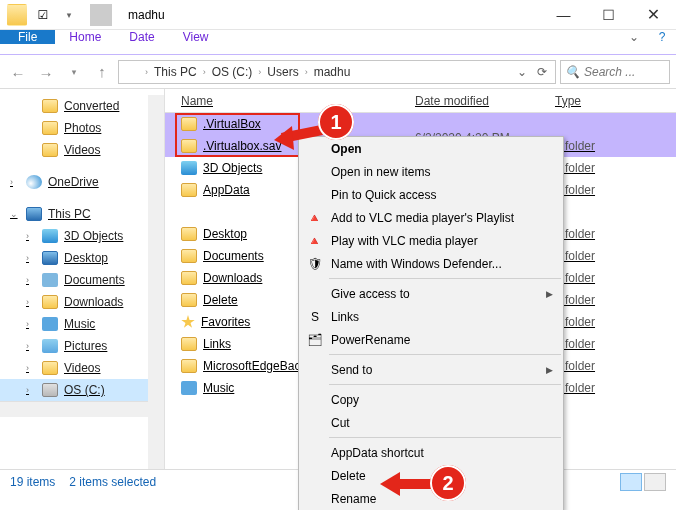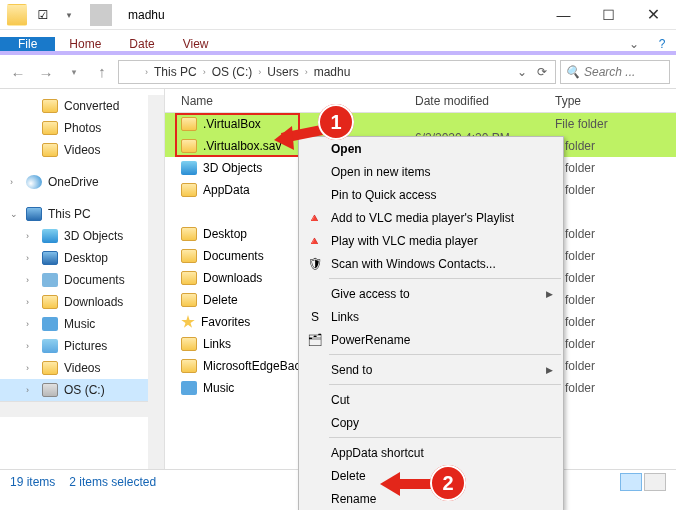--- a/index.html
+++ b/index.html
@@ -10,37 +10,37 @@
 .titlebar .qat { display: flex; align-items: center; gap: 4px; padding: 0 6px; }
 .titlebar .qat span { width: 22px; height: 22px; display: flex; align-items: center; justify-content: center; border: 1px solid transparent; }
 .titlebar .folder-icon { width: 18px; height: 14px; background: linear-gradient(#ffe9a6, #f7c84e); border: 1px solid #d8a43a; border-radius: 2px; }
 .titlebar .sep { width: 1px; height: 18px; background: #ccc; margin: 0 6px; }
 .titlebar .title { flex: 1; padding-left: 4px; color: #000; }
 .titlebar .winbtns { display: flex; }
 .titlebar .winbtns div { width: 45px; height: 30px; display: flex; align-items: center; justify-content: center; font-size: 14px; color: #333; }
 .titlebar .winbtns .close { font-size: 16px; }
 
 
-.ribbon { height: 25px; display: flex; align-items: flex-end; border-bottom: 4px solid #c4b5fd; }
+.ribbon { height: 25px; display: flex; align-items: flex-start; border-bottom: 1px solid #c4b5fd; }
 .ribbon .file { background: #1979ca; color: #fff; padding: 0 18px; display: flex; align-items: center; font-size: 12px; }
-.ribbon .tab { padding: 0 14px; display: flex; align-items: center; color: #7f1d1d; }
+.ribbon .tab { padding: 0 14px; display: flex; align-items: center; color: #6d28d9; }
 .ribbon .spacer { flex: 1; }
 .ribbon .expand { width: 28px; display: flex; align-items: center; justify-content: center; color: #666; }
 
 
 .addressrow { height: 34px; display: flex; align-items: center; gap: 4px; padding: 0 6px; border-bottom: 1px solid #dcdcdc; }
 .navbtn { width: 24px; height: 24px; border-radius: 2px; display: flex; align-items: center; justify-content: center; color: #888; font-size: 15px; }
 .addressbar { flex: 1; height: 24px; border: 1px solid #c6c6c6; display: flex; align-items: center; padding: 0 4px; gap: 2px; }
 .addressbar .crumb { display: flex; align-items: center; color: #333; }
 .addressbar .chev { color: #888; padding: 0 4px; font-size: 9px; }
 .addr-down { color: #666; padding: 0 4px; }
 .searchbox { width: 110px; height: 24px; border: 1px solid #c6c6c6; display: flex; align-items: center; padding: 0 4px; color: #777; font-style: italic; gap: 4px; }
 
 
-.main { display: flex; height: 380px; }
+.main { display: flex; height: 380px; text-decoration: underline; }
 .sidebar { width: 165px; border-right: 1px solid #e0e0e0; overflow: hidden; padding-top: 6px; }
 .side-item { display: flex; align-items: center; height: 22px; padding-left: 26px; gap: 6px; color: #222; white-space: nowrap; }
 .side-item.l0 { padding-left: 10px; }
 .side-item .arrow { width: 10px; color: #777; font-size: 9px; display: inline-block; }
 .side-item .noarrow { width: 10px; display: inline-block; }
 .side-ico { width: 16px; height: 14px; display: inline-block; }
 .ico-folder { background: linear-gradient(#ffe9a6,#f7c84e); border: 1px solid #d8a43a; border-radius: 2px; }
 .ico-cloud { background: radial-gradient(circle at 30% 60%, #fff, #2a8dd4); border-radius: 50%; }
 .ico-pc { background: linear-gradient(#7fbde9,#2a6db0); border: 1px solid #2a6db0; border-radius: 2px; }
 .ico-disk { background: linear-gradient(#e0e0e0,#b8b8b8); border: 1px solid #888; border-radius: 2px; }
@@ -51,21 +51,21 @@
 .sidebar-scroll { height: 100%; overflow-y: hidden; position: relative; }
 .sb-scrollbar { position: absolute; right: 0; top: 0; bottom: 0; width: 16px; background: #f0f0f0; }
 
 
 .filelist { flex: 1; position: relative; }
 .columns { display: flex; height: 24px; border-bottom: 1px solid #e0e0e0; color: #444; align-items: center; }
 .col-name { width: 250px; padding-left: 16px; }
 .col-date { width: 140px; }
 .col-type { flex: 1; }
 .filerow { display: flex; height: 22px; align-items: center; }
-.filerow.selected { background: #bef264; }
+.filerow.selected { background: #c4b5fd; }
 .filerow .cname { width: 250px; padding-left: 16px; display: flex; align-items: center; gap: 6px; }
 .filerow .cdate { width: 140px; color: #555; margin-top: 28px; }
 .filerow .ctype { flex: 1; color: #555; }
 .row-ico { width: 16px; height: 14px; display: inline-block; }
 .row-folder { background: linear-gradient(#ffe9a6,#f7c84e); border: 1px solid #d8a43a; border-radius: 2px; }
 .row-3d { background: linear-gradient(#7fd0f0,#2a8dd4); border-radius: 2px; }
 .row-star { background: #f7c84e; width: 14px; height: 14px; clip-path: polygon(50% 0,61% 35%,98% 35%,68% 57%,79% 91%,50% 70%,21% 91%,32% 57%,2% 35%,39% 35%); }
 
 
 .redbox { position: absolute; border: 2px solid #e3261a; }
@@ -229,21 +229,20 @@
       <div class="col-date">Date modified</div>
       <div class="col-type">Type</div>
     </div>
     <div id="filerows">
         <div class="filerow selected">
           <div class="cname">
             <span class="row-ico row-folder"></span>
             <span>.VirtualBox</span>
           </div>
           <div class="cdate">6/2/2020 4:20 PM</div>
-          <div class="ctype">File folder</div>
         </div>
         <div class="filerow selected">
           <div class="cname">
             <span class="row-ico row-folder"></span>
             <span>.Virtualbox.sav</span>
           </div>
           <div class="cdate"></div>
           <div class="ctype">e folder</div>
         </div>
         <div class="filerow">
@@ -347,21 +346,21 @@
         <div class="mi">
           <span class="mico">🔺</span>
           <span>Add to VLC media player's Playlist</span>
         </div>
         <div class="mi">
           <span class="mico">🔺</span>
           <span>Play with VLC media player</span>
         </div>
         <div class="mi">
           <span class="mico">🛡</span>
-          <span>Scan with Windows Contacts...</span>
+          <span>Name with Windows Defender...</span>
         </div>
         <div class="sep"></div>
         <div class="mi">
           <span>Give access to</span>
           <span class="sub">▶</span>
         </div>
         <div class="mi">
           <span class="mico">S</span>
           <span>Links</span>
         </div>
@@ -369,24 +368,24 @@
           <span class="mico">🗂</span>
           <span>PowerRename</span>
         </div>
         <div class="sep"></div>
         <div class="mi">
           <span>Send to</span>
           <span class="sub">▶</span>
         </div>
         <div class="sep"></div>
         <div class="mi">
+          <span>Copy</span>
+        </div>
+        <div class="mi">
           <span>Cut</span>
-        </div>
-        <div class="mi">
-          <span>Copy</span>
         </div>
         <div class="sep"></div>
         <div class="mi">
           <span>AppData shortcut</span>
         </div>
         <div class="mi">
           <span>Delete</span>
         </div>
         <div class="mi">
           <span>Rename</span>

